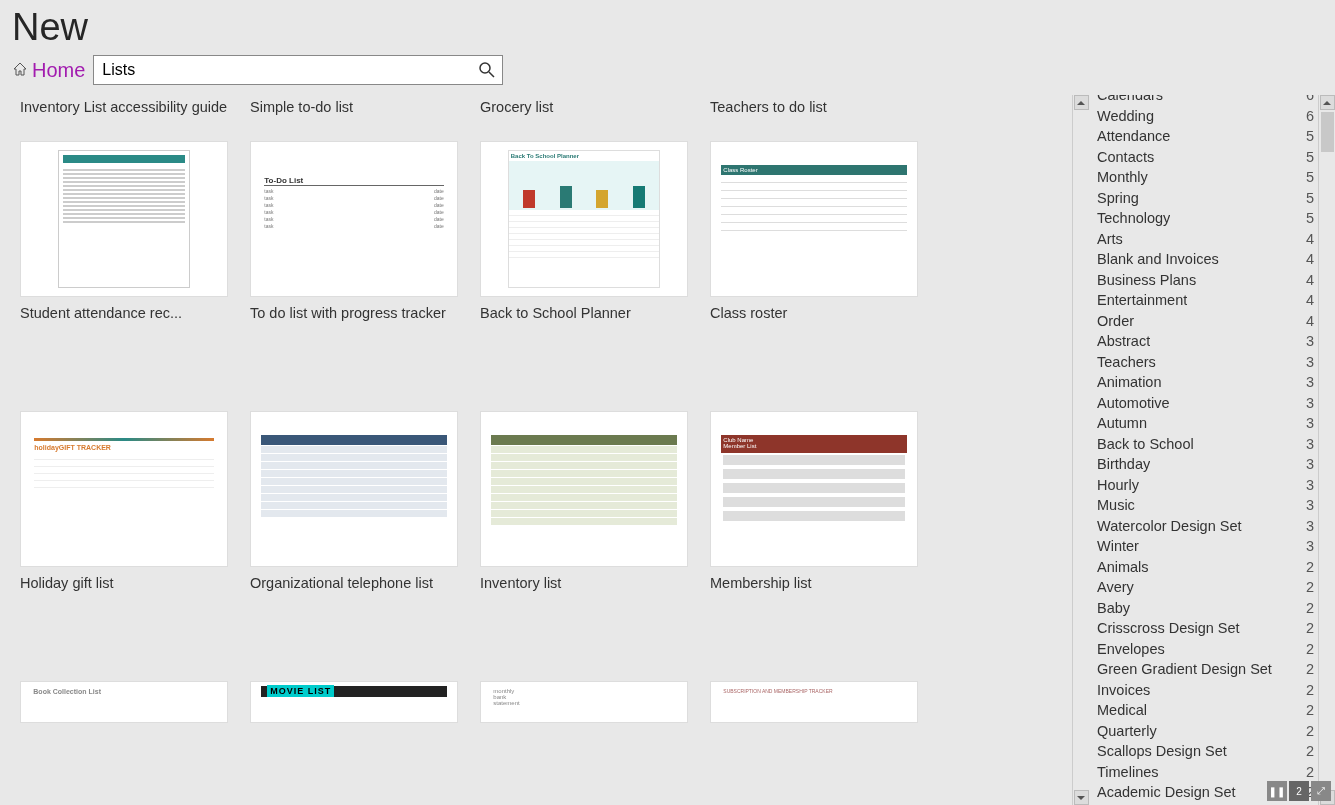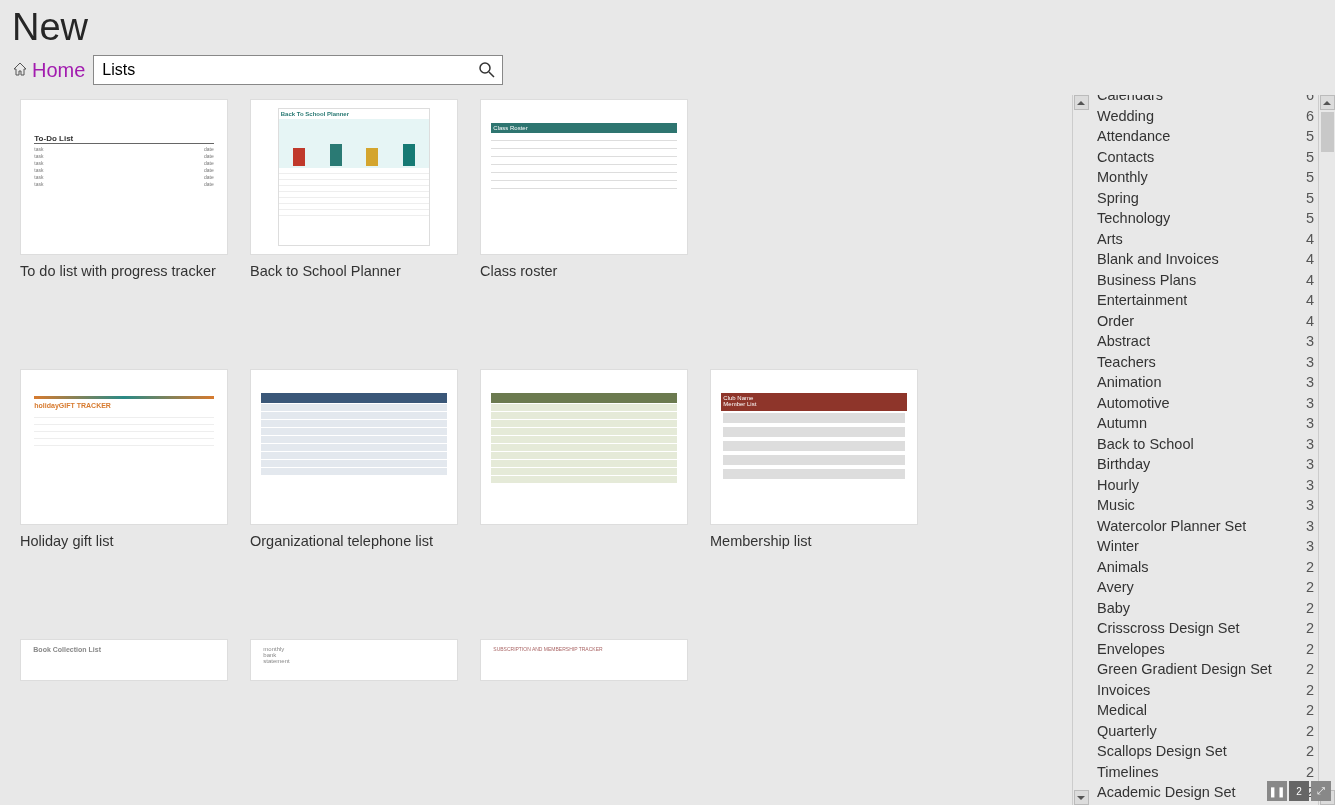--- a/index.html
+++ b/index.html
@@ -96,22 +96,58 @@
             <line x1="11" y1="11" x2="16" y2="16" stroke="#333" stroke-width="1.5"></line>
           </svg>
       </span>
     </div>
   </div>
 
   <div class="body">
     <div class="gallery-wrap">
       <div class="gallery">
 
+        <div class="row0" id="row0">
+            <div class="card">
+              <div class="card-title">Inventory List accessibility guide</div>
+            </div>
+            <div class="card">
+              <div class="card-title">Simple to-do list</div>
+            </div>
+            <div class="card">
+              <div class="card-title">Grocery list</div>
+            </div>
+            <div class="card">
+              <div class="card-title">Teachers to do list</div>
+            </div>
+          </div>
 
         <div class="grid" id="grid">
+            <div class="card">
+              <div class="thumb" style="align-items: center;">
+                <div class="th-doc">
+                  <div class="bar"></div>
+                  <div class="line"></div>
+                  <div class="line"></div>
+                  <div class="line"></div>
+                  <div class="line"></div>
+                  <div class="line"></div>
+                  <div class="line"></div>
+                  <div class="line"></div>
+                  <div class="line"></div>
+                  <div class="line"></div>
+                  <div class="line"></div>
+                  <div class="line"></div>
+                  <div class="line"></div>
+                  <div class="line"></div>
+                  <div class="line"></div>
+                </div>
+              </div>
+              <div class="card-title">Student attendance rec...</div>
+            </div>
             <div class="card">
               <div class="thumb">
                 <div class="th-todo">
                   <div class="hdr">To-Do List</div>
                   <div class="r">
                     <span>task</span>
                     <span>date</span>
                   </div>
                   <div class="r">
                     <span>task</span>
@@ -215,20 +251,21 @@
                   <div class="r"></div>
                   <div class="r"></div>
                   <div class="r"></div>
                   <div class="r"></div>
                   <div class="r"></div>
                   <div class="r"></div>
                   <div class="r"></div>
                   <div class="r"></div>
                 </div>
               </div>
+              <div class="card-title">Inventory list</div>
             </div>
             <div class="card">
               <div class="thumb">
                 <div class="th-member">
                   <div class="hdr">Club Name<br>Member List</div>
                   <div class="r"></div>
                   <div class="r"></div>
                   <div class="r"></div>
                   <div class="r"></div>
                   <div class="r"></div>
@@ -246,20 +283,27 @@
                     <span></span>
                     <span></span>
                     <span></span>
                     <span></span>
                   </div>
                 </div>
               </div>
             </div>
             <div class="card">
               <div class="thumb" style="align-items: flex-start; padding-top: 4px; height: 42px; overflow: hidden;">
+                <div class="th-movie">
+                  <span>MOVIE LIST</span>
+                </div>
+              </div>
+            </div>
+            <div class="card">
+              <div class="thumb" style="align-items: flex-start; padding-top: 4px; height: 42px; overflow: hidden;">
                 <div class="th-bank">
                   <div>monthly</div>
                   <div>bank</div>
                   <div>statement</div>
                 </div>
               </div>
             </div>
             <div class="card">
               <div class="thumb" style="align-items: flex-start; padding-top: 4px; height: 42px; overflow: hidden;">
                 <div class="th-sub">
@@ -366,21 +410,21 @@
           </div>
           <div class="cat-row">
             <span class="cat-name">Hourly</span>
             <span class="cat-count">3</span>
           </div>
           <div class="cat-row">
             <span class="cat-name">Music</span>
             <span class="cat-count">3</span>
           </div>
           <div class="cat-row">
-            <span class="cat-name">Watercolor Planner Set</span>
+            <span class="cat-name">Watercolor Design Set</span>
             <span class="cat-count">3</span>
           </div>
           <div class="cat-row">
             <span class="cat-name">Winter</span>
             <span class="cat-count">3</span>
           </div>
           <div class="cat-row">
             <span class="cat-name">Animals</span>
             <span class="cat-count">2</span>
           </div>

